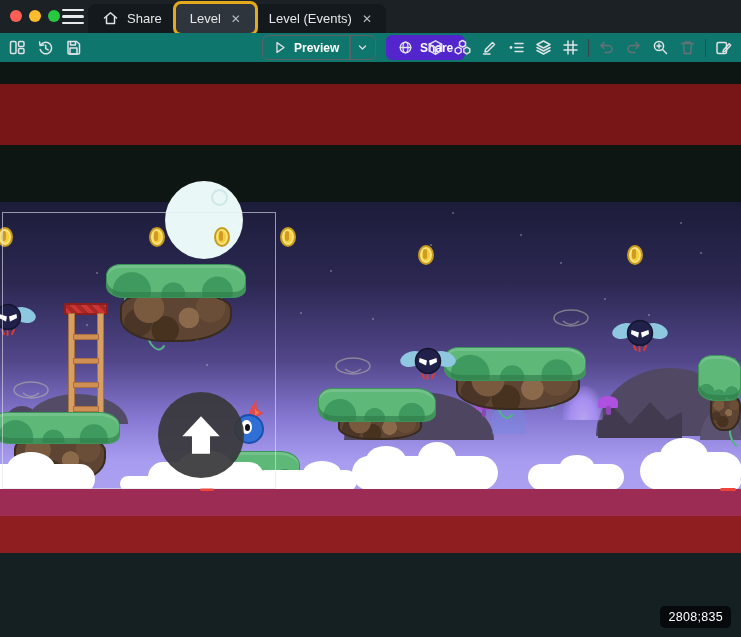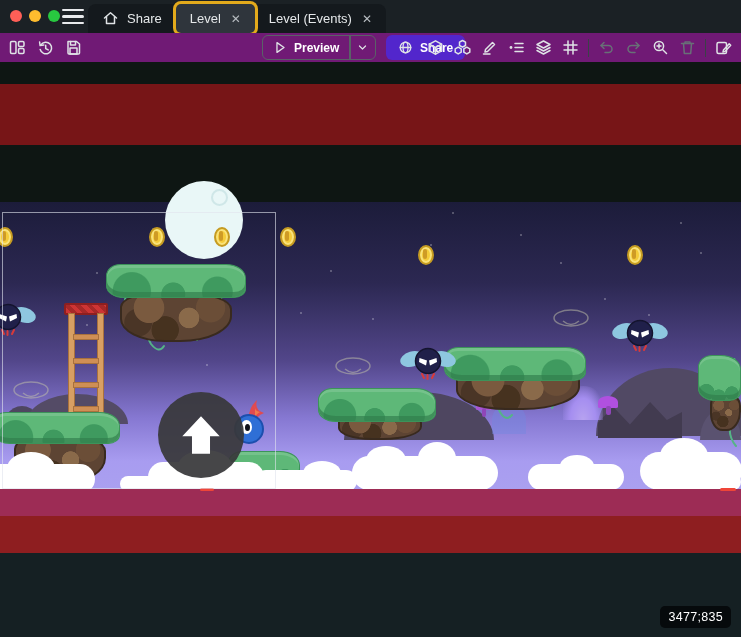--- a/index.html
+++ b/index.html
@@ -15,21 +15,21 @@
   .hamburger span { height:2.4px; background:#e8eaec; border-radius:2px; }
   .tabstrip { position:absolute; left:88px; top:4px; height:29px; display:flex;
               background:#14191d; border-radius:8px 8px 0 0; }
   .tab { display:flex; align-items:center; gap:8px; padding:0 14px; color:#e5e8ea;
          font-size:13px; cursor:pointer; border-radius:8px 8px 0 0; white-space:nowrap; }
   .tab.active { background:#2f353c; }
   .tab.highlighted { box-shadow:0 0 0 3px #e3aa1c; border-radius:5px; }
   .tab .close { color:#b7bcc1; font-size:12px; margin-left:2px; }
 
   
-  .toolbar { position:relative; height:29px; background:#701a75; }
+  .toolbar { position:relative; height:29px; background:#0f766e; }
   .tb-group { position:absolute; top:0; height:29px; display:flex; align-items:center; gap:9px; }
   .tb-left { left:8px; }
   .tb-center { left:262px; gap:10px; }
   .tb-right { right:8px; gap:8px; }
   .ic { fill:none; stroke:#dfe3e6; stroke-width:1.5; stroke-linecap:round; stroke-linejoin:round; display:block; }
   .ic.dis { stroke:#687077; }
   .icbtn { width:19px; height:19px; display:flex; align-items:center; justify-content:center; cursor:pointer; }
   .tb-divider { width:1px; height:18px; background:#3a4147; }
   .preview-btn { display:flex; align-items:center; height:25px; border:1.5px solid #5a6167;
                  border-radius:6px; color:#fff; cursor:pointer; }
@@ -432,14 +432,14 @@
     </svg>
   </div>
 
   <div class="abs ground-pink z20" style="z-index:28"></div>
   <div class="abs ground-red" style="z-index:28"></div>
   <div class="red-dash" style="left:200px;top:426px;width:14px"></div>
   <div class="red-dash" style="left:720px;top:426px;width:16px"></div>
 
   <div class="abs viewport-border"></div>
 
-  <div class="coords-badge">3477;835</div>
+  <div class="coords-badge">2808;835</div>
 </div>
 
 </body></html>

